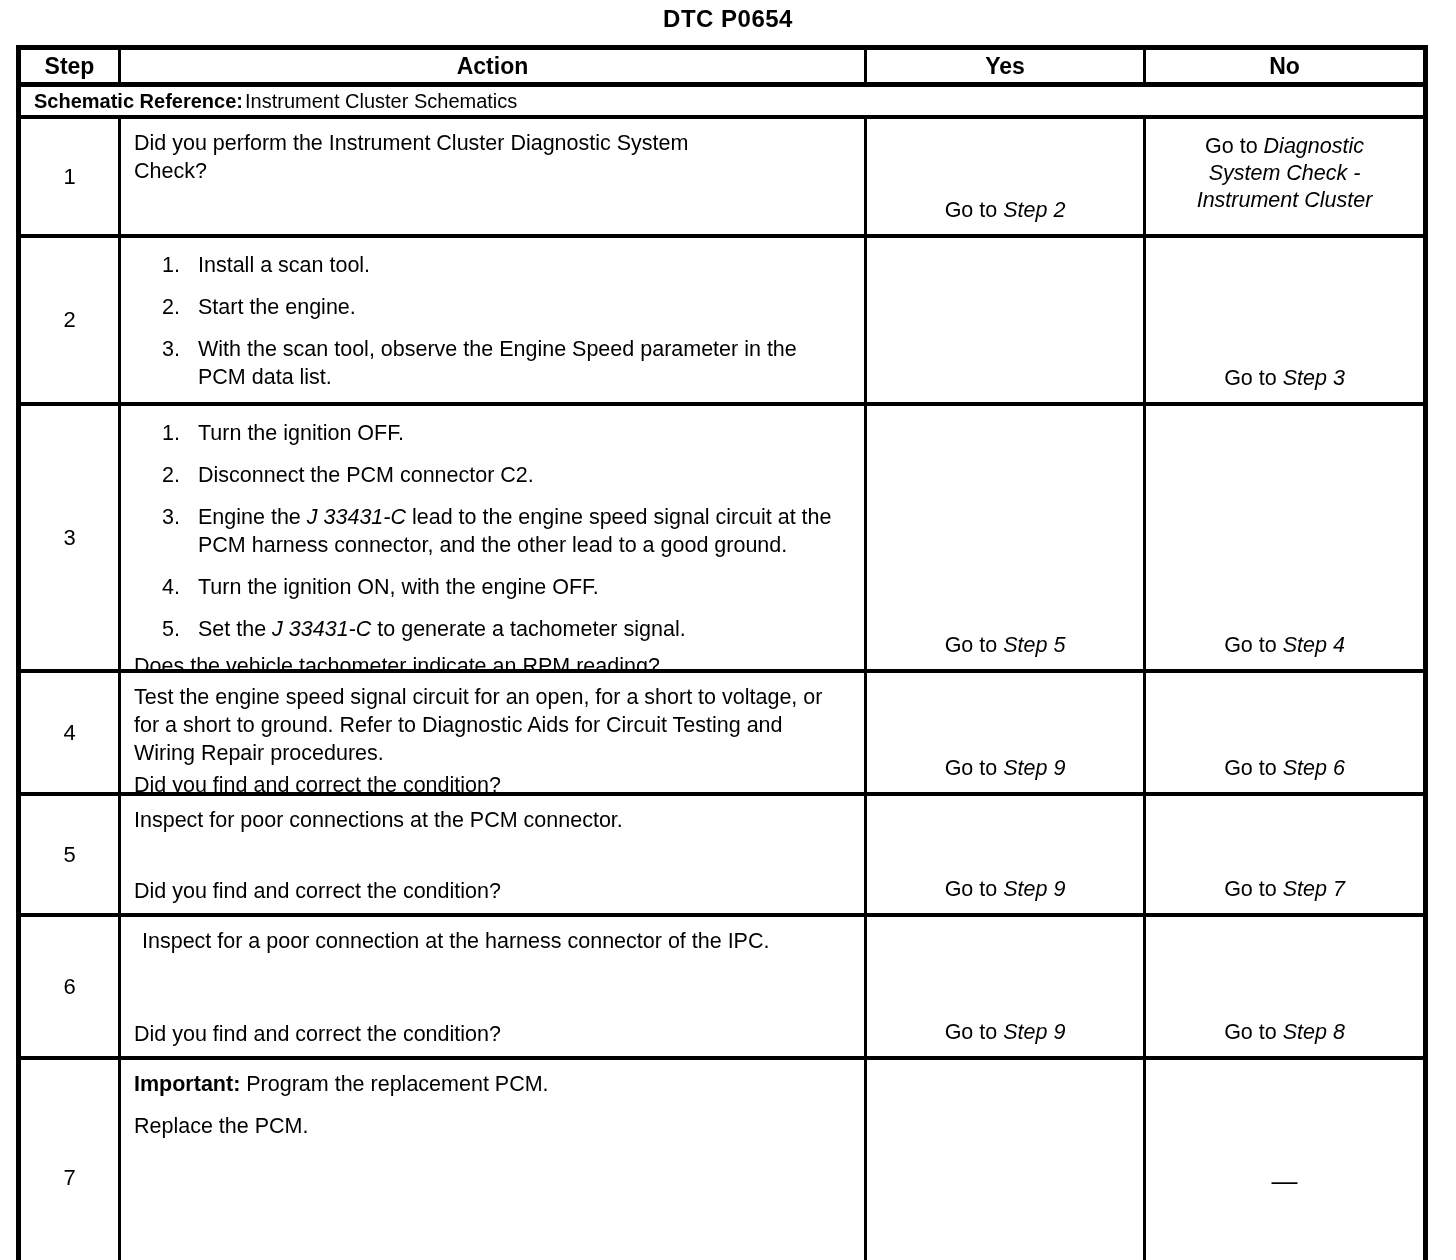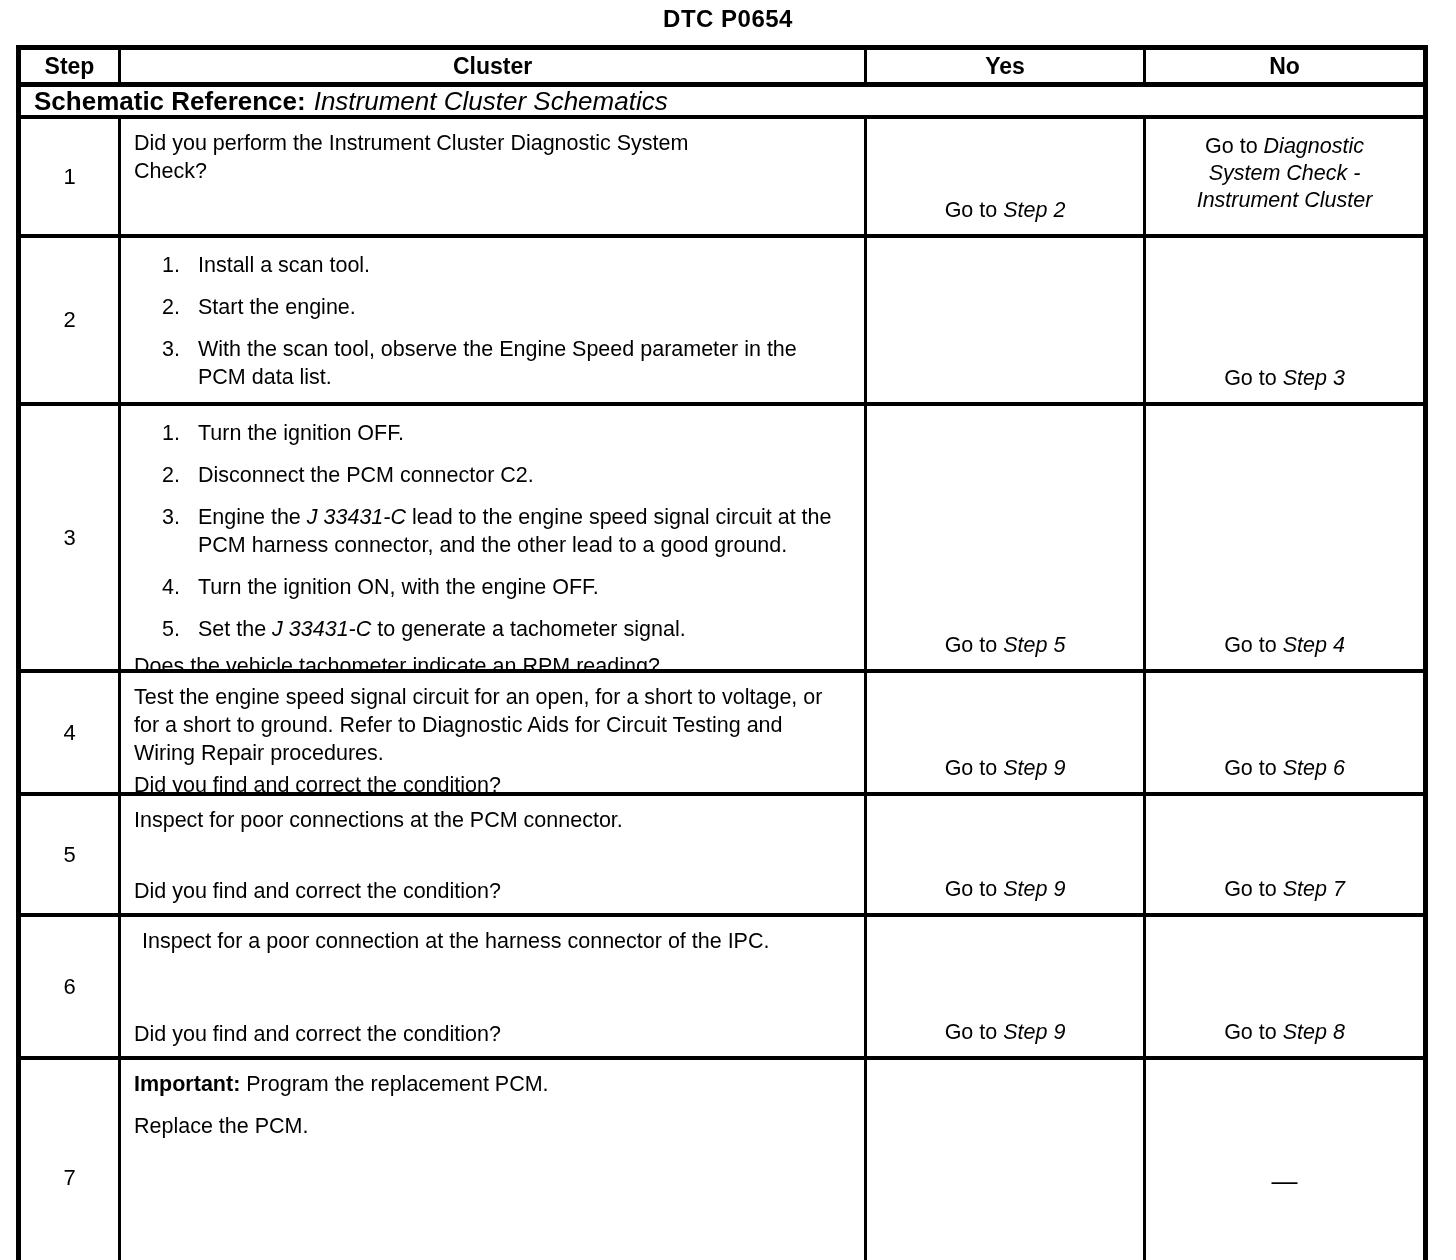--- a/index.html
+++ b/index.html
@@ -23,25 +23,25 @@
     box-sizing:border-box;border-right:3px solid #000;border-bottom:4px solid #000;
     overflow:hidden;font-size:21.5px;line-height:28px;
   }
   .last-col{border-right:none;}
   .last-row{border-bottom:none;}
   .hdr{
     display:flex;align-items:center;justify-content:center;
     font-weight:bold;font-size:23px;border-bottom:5px solid #000;
   }
   .schem{
-    grid-column:1 / -1;display:flex;align-items:center;gap:8px;
-    padding-left:13px;font-size:26px;border-right:none;
+    grid-column:1 / -1;display:flex;align-items:center;gap:2px;
+    padding-left:13px;font-size:20px;border-right:none;
   }
   .schem .lbl{font-weight:bold;}
-  .schem .val{font-style:italic;}
+  .schem .val{}
   .stepcell{display:flex;align-items:center;justify-content:center;font-size:22px;}
   .actioncell{display:flex;flex-direction:column;padding:8px 8px 8px 13px;}
   .gotocell{
     display:flex;flex-direction:column;justify-content:flex-end;align-items:center;
     text-align:center;padding:14px 8px 10px 8px;line-height:27px;
   }
   .gotocell.v-top{justify-content:flex-start;}
   .gotocell.v-mid{justify-content:center;padding-bottom:6px;}
   .it{font-style:italic;}
   .b{font-weight:bold;}
@@ -60,21 +60,21 @@
   .dash{font-size:26px;}
 </style>
 </head>
 <body>
 
 <div class="title">DTC P0654</div>
 
 <div class="tbl">
 
   <div class="cell hdr">Step</div>
-  <div class="cell hdr">Cluster</div>
+  <div class="cell hdr">Action</div>
   <div class="cell hdr">Yes</div>
   <div class="cell hdr last-col">No</div>
 
   <div class="cell schem">
     <span class="lbl">Schematic Reference:</span>
     <span class="val">Instrument Cluster Schematics</span>
   </div>
 
   <div class="cell stepcell">1</div>
   <div class="cell actioncell">

